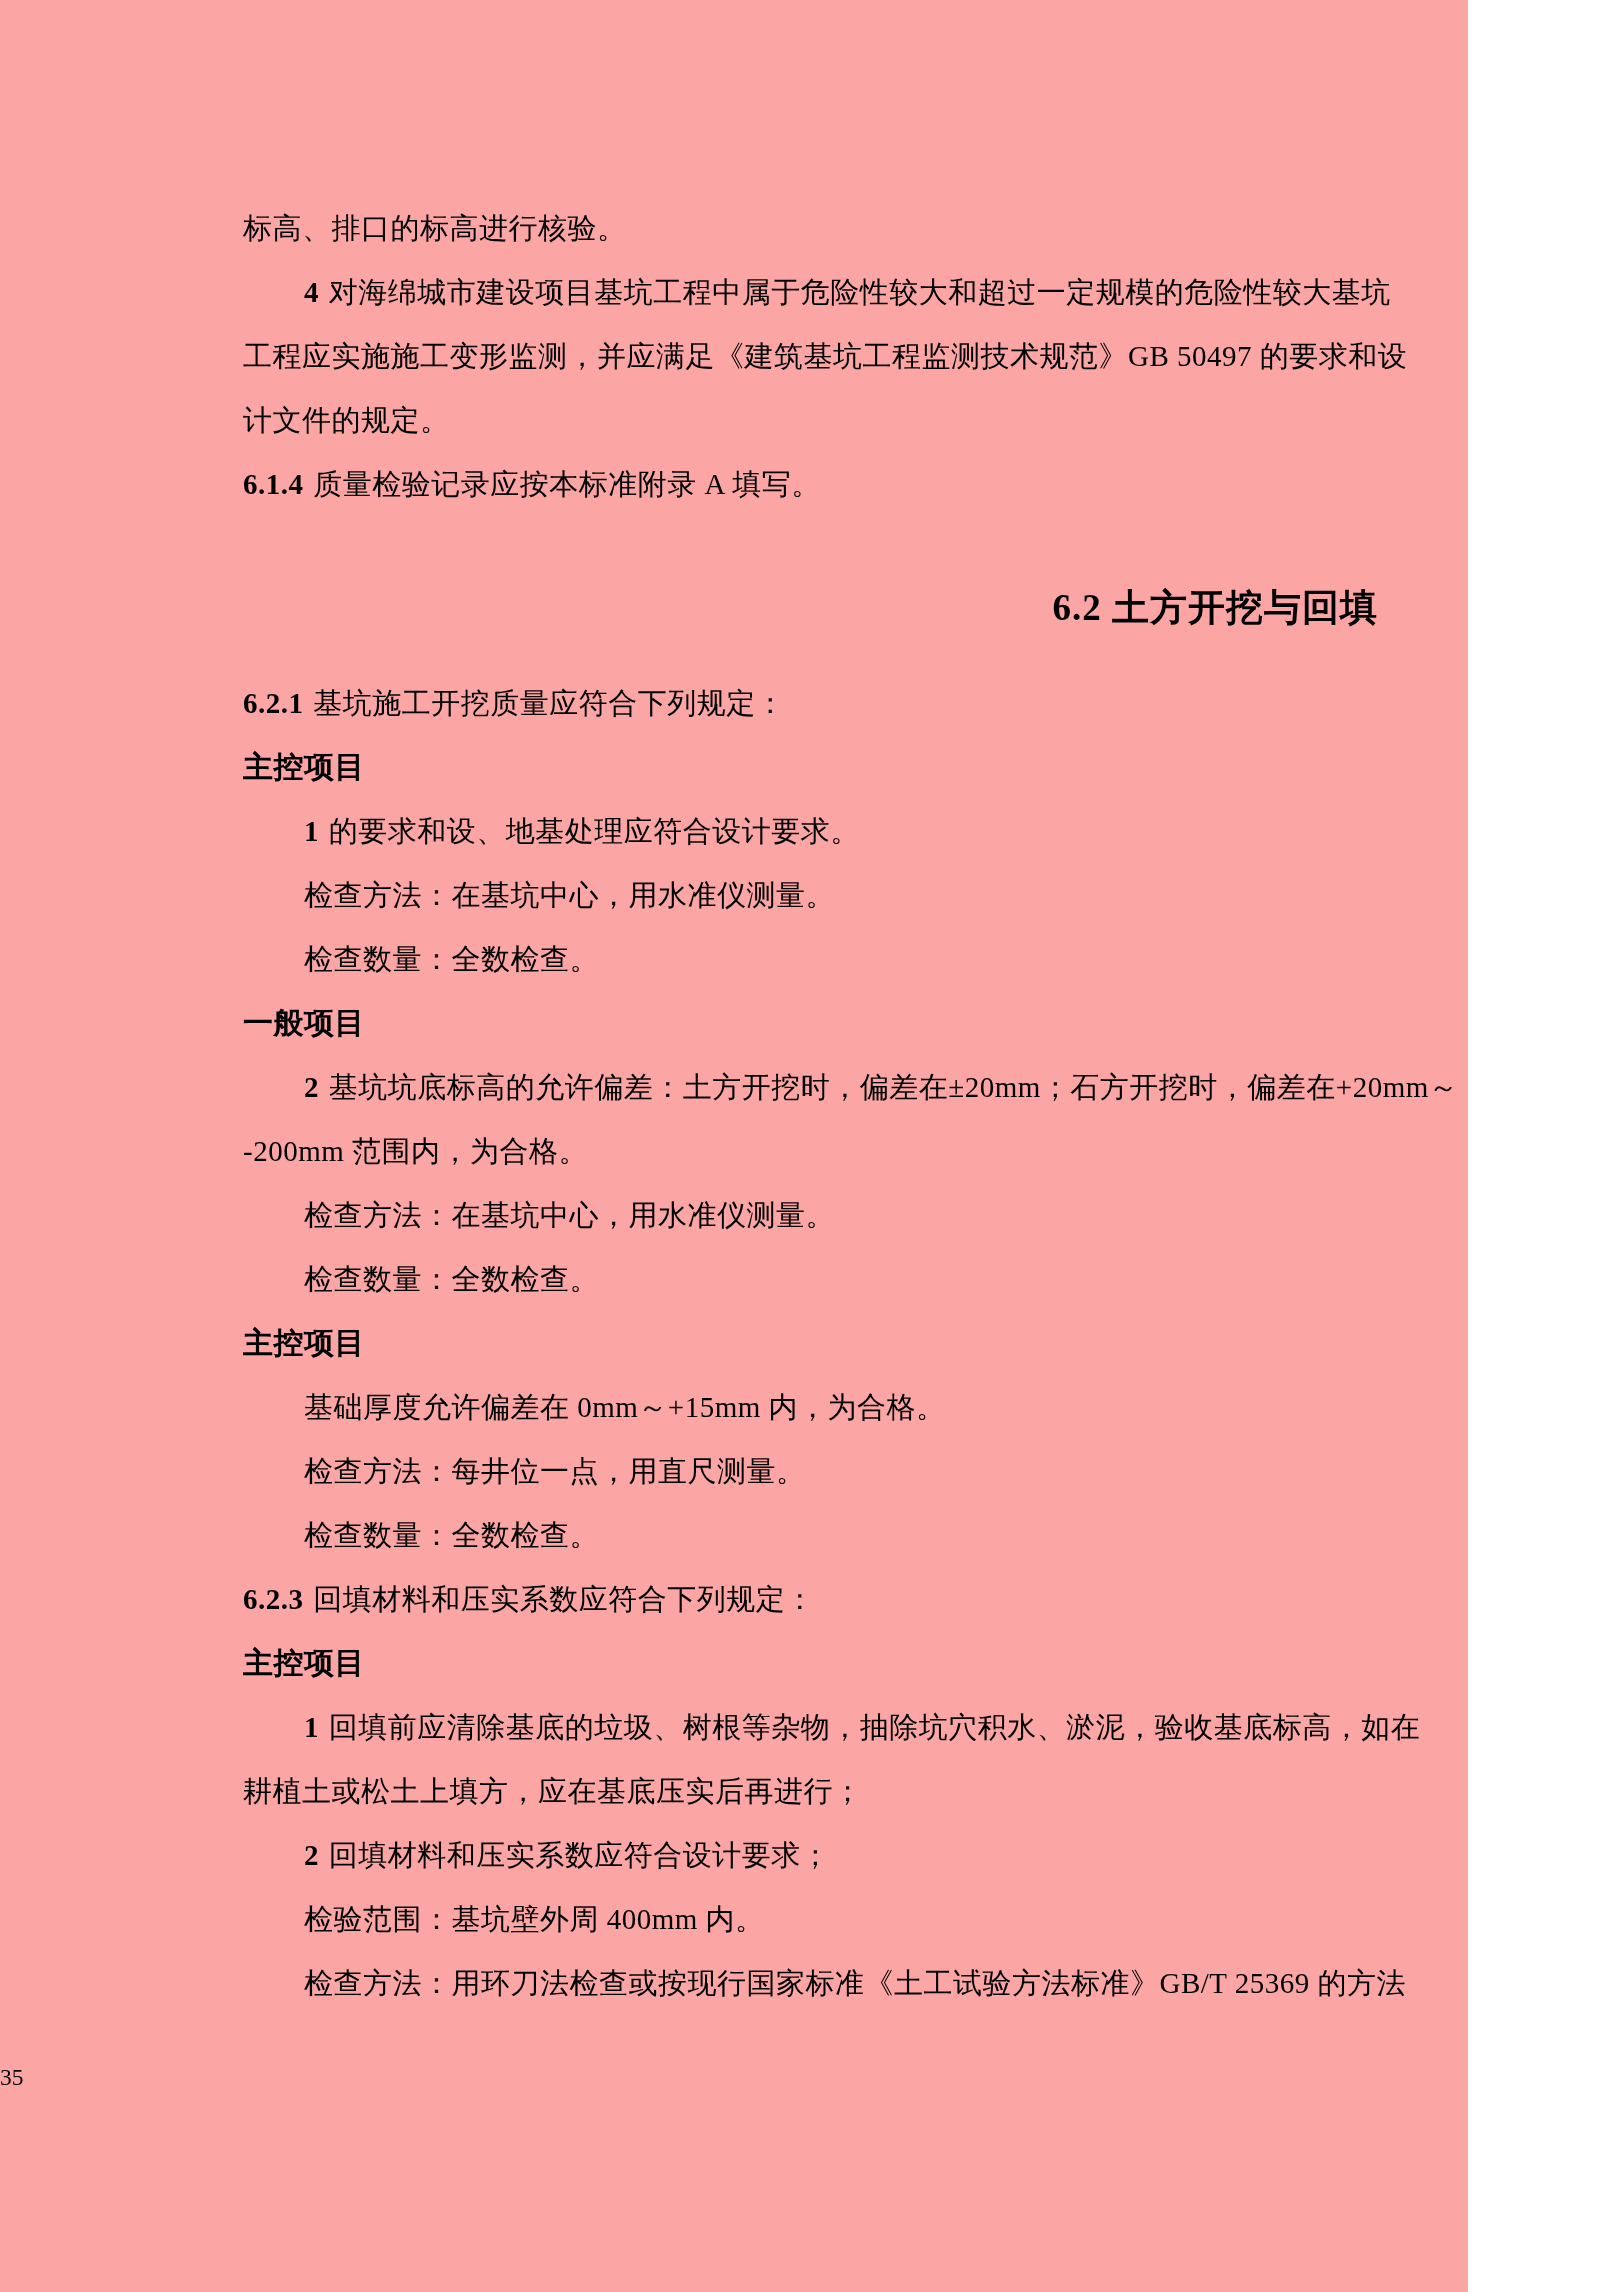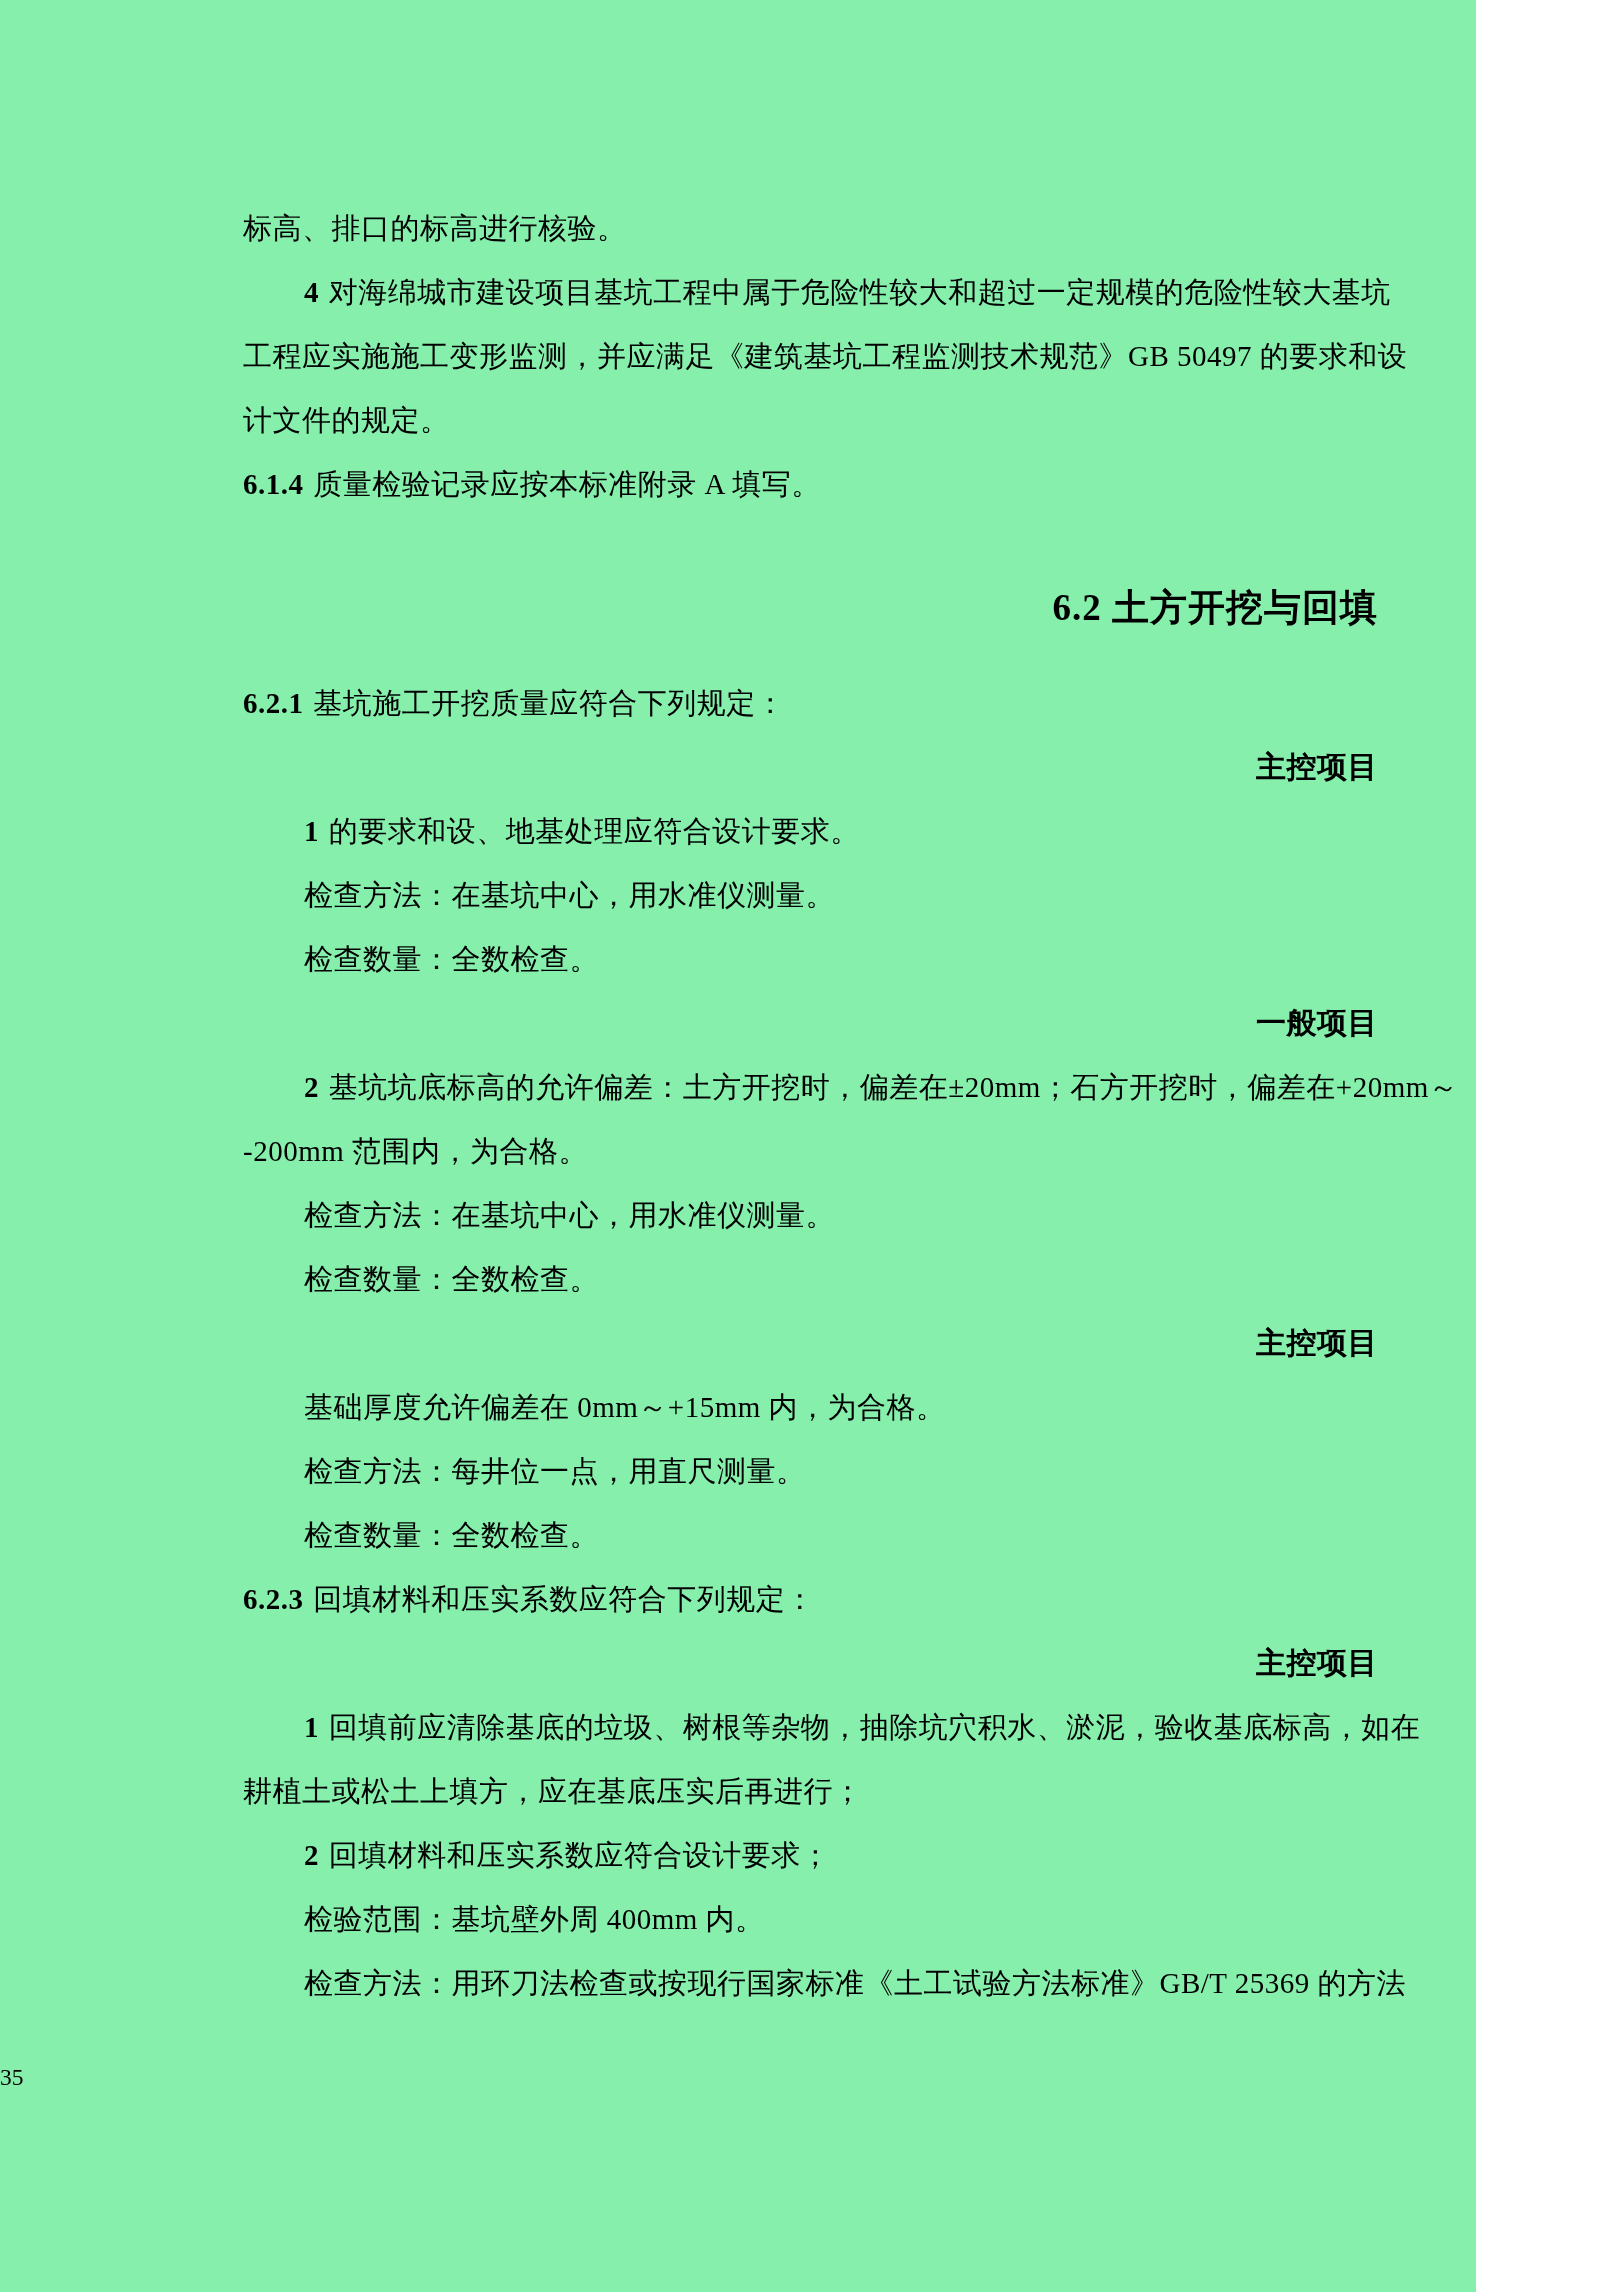--- a/index.html
+++ b/index.html
@@ -4,45 +4,44 @@
 <style>
   html, body {
     margin: 0;
     padding: 0;
     background: #ffffff;
   }
   .page {
     position: relative;
     width: 1468px;
     height: 2293px;
-    background: #86efac;
+    background: #fca5a5;
     color: #000000;
     font-family: "Liberation Serif", "DejaVu Serif", serif;
     overflow: hidden;
-    padding-left: 8px;
   }
   .content {
     position: absolute;
     top: 0;
     left: 243px;
     width: 1135px;
     padding-top: 196px;
   }
   .line {
     height: 64px;
     line-height: 64px;
     font-size: 29px;
     white-space: nowrap;
     letter-spacing: 0.5px;
   }
   .indent {
     padding-left: 61px;
   }
   .center {
-    text-align: right;
+    text-align: left;
     font-weight: bold;
     font-size: 30px;
     padding-left: 0;
   }
   .h2 {
     text-align: right;
     font-weight: bold;
     font-size: 37px;
     height: 45px;
     line-height: 45px;

